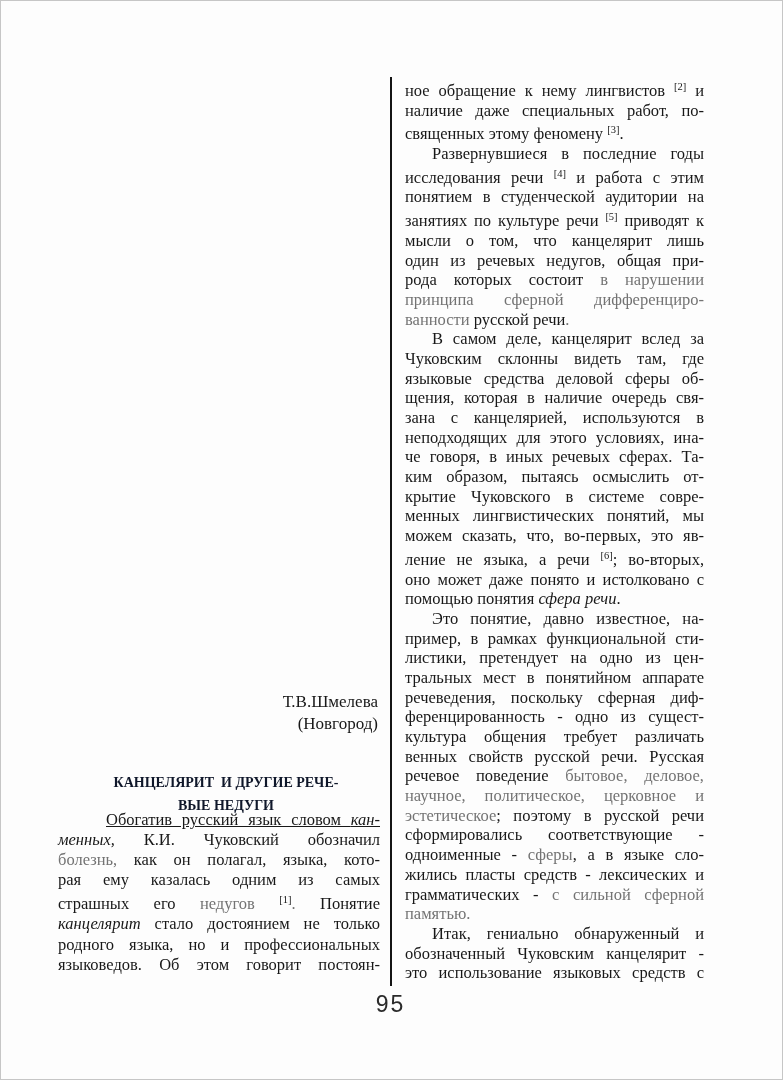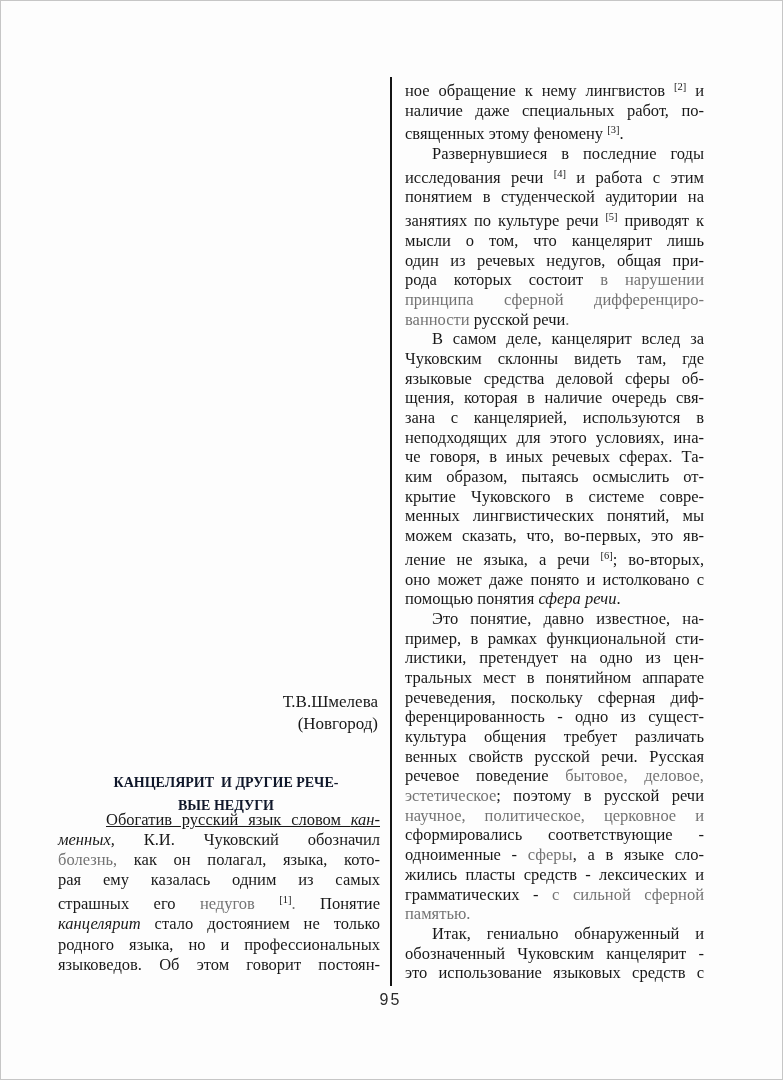--- a/index.html
+++ b/index.html
@@ -16,21 +16,21 @@
   .byline{position:absolute;top:691px;right:2px;width:100%;text-align:right;font-size:17px;line-height:22px;}
   .article-title{
     position:absolute;top:752px;width:100%;box-sizing:border-box;padding-left:14px;
     text-align:center;font-weight:bold;font-size:14px;line-height:22.5px;color:#0f172a;margin-top:20px;
   }
   .left-body{position:absolute;top:810px;width:100%;font-size:16.5px;line-height:20.1px;}
   .right-col{position:absolute;left:405px;top:77px;width:299px;font-size:16.5px;line-height:19.68px;}
   .divider{position:absolute;left:390px;top:77px;width:2px;height:909px;background:#141414;}
   .pageno{
     position:absolute;top:991px;left:0;width:781px;text-align:center;
-    font-family:"Liberation Sans", sans-serif;font-size:16px;letter-spacing:2px;color:#2b2b2b;
+    font-family:"Liberation Sans", sans-serif;font-size:23px;letter-spacing:2px;color:#2b2b2b;
   }
   .para{margin:0;}
   .line{text-align:justify;text-align-last:justify;white-space:normal;}
   .line.end{text-align-last:left;}
   .right-col .line.indent{text-indent:27px;}
   .left-body .line.indent{text-indent:48px;text-decoration:underline;}
   .b{font-weight:normal;color:#737373;}
   .i{font-style:italic;}
   .sup{font-size:10.5px;vertical-align:6px;}
 </style>
@@ -100,22 +100,22 @@
       <div class="para">
         <div class="line indent"><span>Это понятие, давно известное, на-</span></div>
         <div class="line"><span>пример, в рамках функциональной сти-</span></div>
         <div class="line"><span>листики, претендует на одно из цен-</span></div>
         <div class="line"><span>тральных мест в понятийном аппарате</span></div>
         <div class="line"><span>речеведения, поскольку сферная диф-</span></div>
         <div class="line"><span>ференцированность - одно из сущест-</span></div>
         <div class="line"><span>культура общения требует различать</span></div>
         <div class="line"><span>венных свойств русской речи. Русская</span></div>
         <div class="line"><span>речевое поведение </span><span class="b">бытовое, деловое,</span></div>
+        <div class="line"><span class="b">научное, политическое, церковное и</span></div>
         <div class="line"><span class="b">эстетическое</span><span>; поэтому в русской речи</span></div>
-        <div class="line"><span class="b">научное, политическое, церковное и</span></div>
         <div class="line"><span>сформировались соответствующие -</span></div>
         <div class="line"><span>одноименные - </span><span class="b">сферы</span><span>, а в языке сло-</span></div>
         <div class="line"><span>жились пласты средств - лексических и</span></div>
         <div class="line"><span>грамматических - </span><span class="b">с сильной сферной</span></div>
         <div class="line end"><span class="b">памятью.</span></div>
       </div>
       <div class="para">
         <div class="line indent"><span>Итак, гениально обнаруженный и</span></div>
         <div class="line"><span>обозначенный Чуковским канцелярит -</span></div>
         <div class="line"><span>это использование языковых средств с</span></div>

